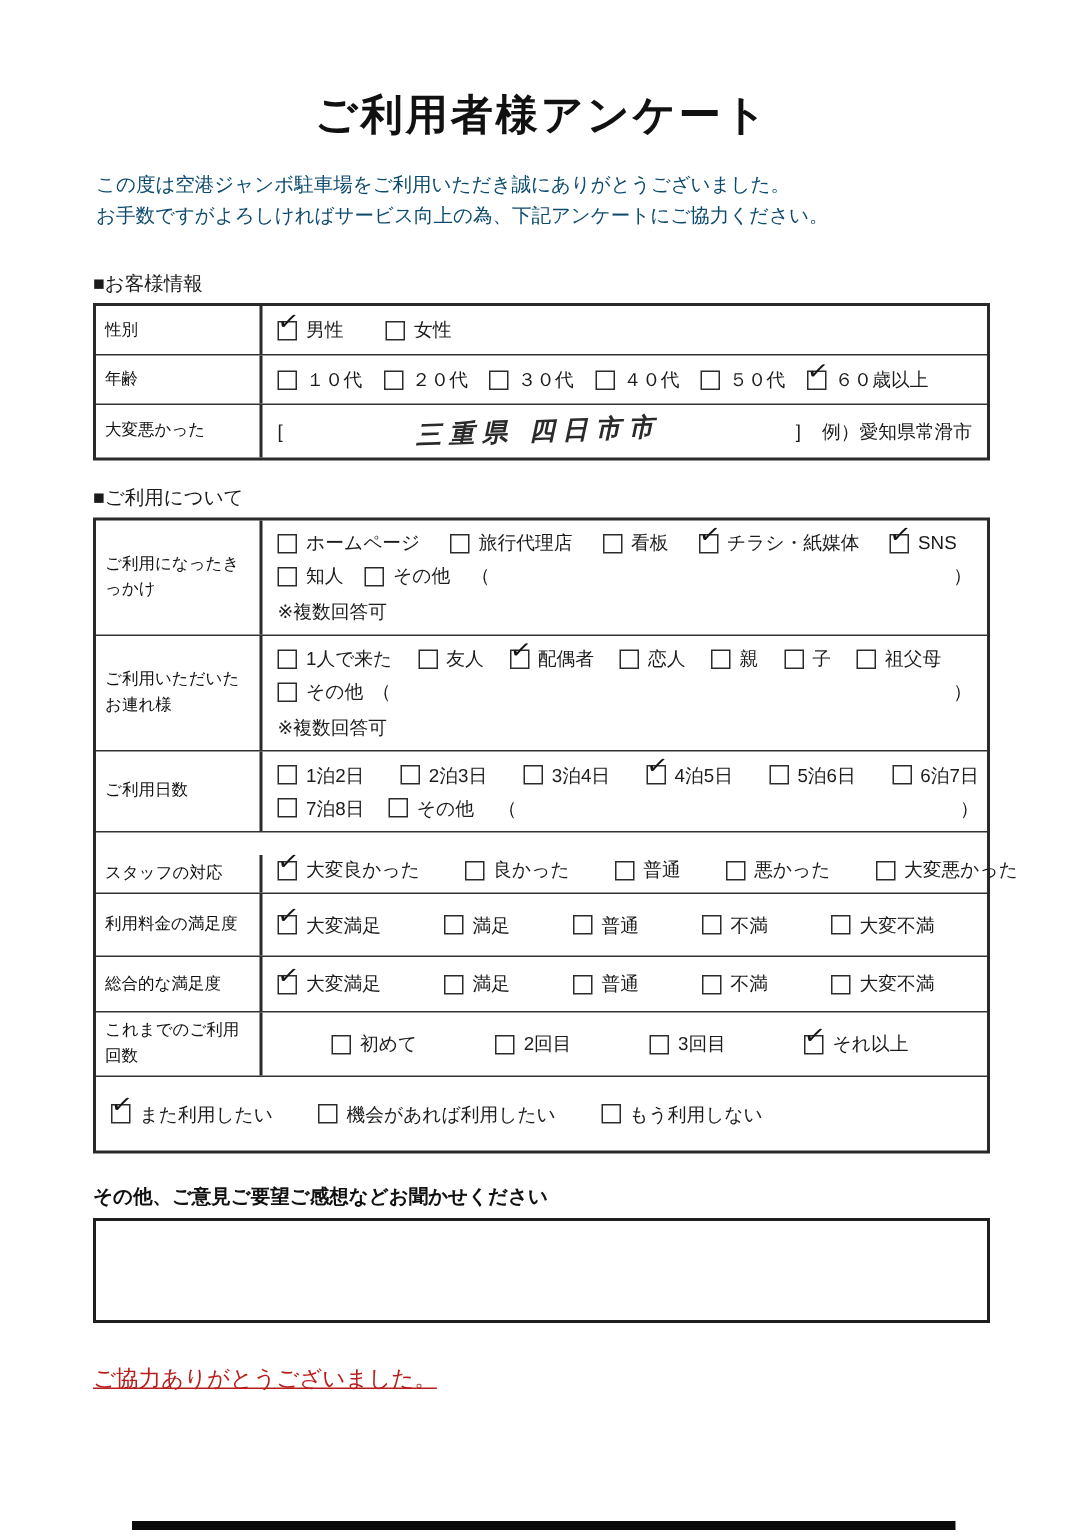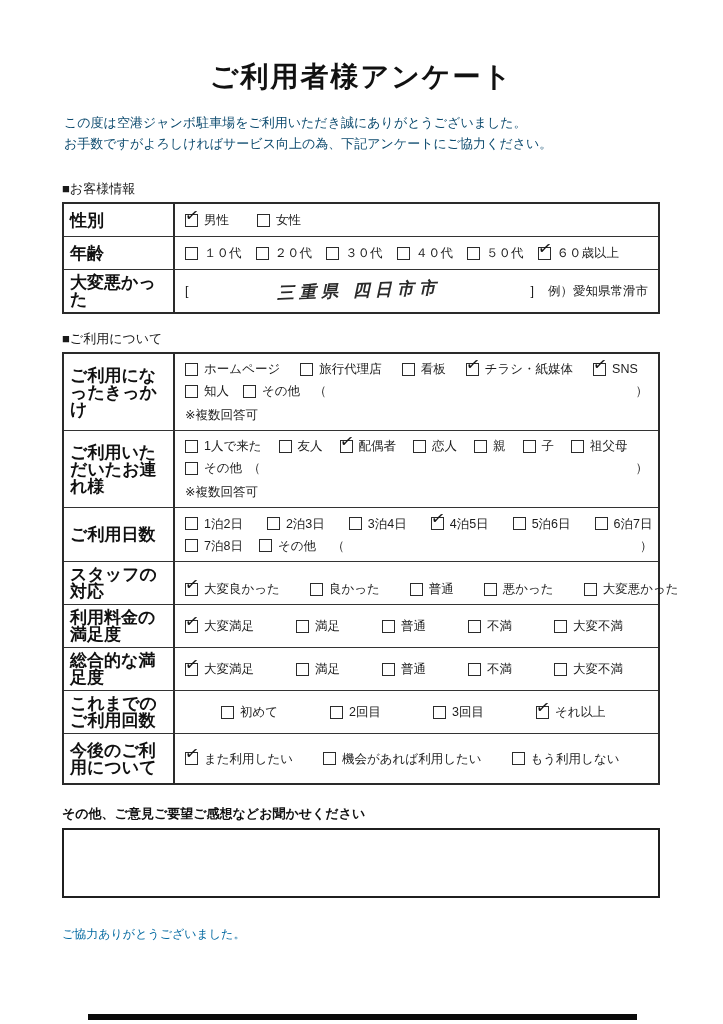--- a/index.html
+++ b/index.html
@@ -15,21 +15,21 @@
   }
   .intro{margin:16px 0 0 64px;font-size:13px;line-height:21px;color:#0c4a6e;}
   .content{margin-left:62px;width:598px;}
   .sec-heading{font-size:13px;margin-top:26px;margin-bottom:4px;color:#1a1a1a;}
   .sec-heading.second{margin-top:16px;}
   .table{border:2px solid #2a2a2a;width:598px;box-sizing:border-box;}
   .trow{display:flex;border-bottom:1px solid #333;}
   .trow:last-child{border-bottom:none;}
   .tlabel{
     width:111px;min-width:111px;box-sizing:border-box;border-right:2px solid #2a2a2a;
-    font-weight:bold;font-size:17px;line-height:17px;
+    font-weight:normal;font-size:11px;line-height:17px;
     display:flex;align-items:center;padding:4px 4px 4px 6px;color:#111;
   }
   .tcell{flex:1;box-sizing:border-box;padding:4px 10px;display:flex;flex-direction:column;justify-content:center;}
   .opts{display:flex;align-items:center;gap:var(--g,20px);font-size:12.5px;line-height:20px;min-height:22px;flex-wrap:nowrap;}
   .opt{display:inline-flex;align-items:center;white-space:nowrap;}
   .cb{
     position:relative;display:inline-block;width:11px;height:11px;
     border:1.5px solid #2b2b2b;margin-right:6px;flex:none;background:#fff;
   }
   .mark{
@@ -52,21 +52,21 @@
   .r-staff{min-height:40px;align-items:flex-end;}
   .r-ryokin{min-height:41px;}
   .r-sogo{min-height:36px;}
   .r-kaisu{min-height:42px;gap:36px;}
   .r-kongo{min-height:49px;}
   .comments-label{font-weight:bold;font-size:13px;margin-top:20px;color:#111;}
   .comments-box{
     border:2px solid #1f1f1f;width:598px;height:70px;box-sizing:border-box;
     margin-top:5px;background:#fff;
   }
-  .closing{font-size:12px;margin-top:28px;color:#0369a1;}
+  .closing{font-size:15px;margin-top:28px;color:#b91c1c;text-decoration:underline;}
   .scan-bar{position:absolute;left:88px;top:1014px;width:549px;height:6px;background:#0a0a0a;}
 </style>
 </head>
 <body>
 
 <div class="page">
 
   <div class="title">ご利用者様アンケート</div>
 
   <div class="intro">
@@ -397,21 +397,20 @@
                 <span class="cb">
                   <span class="mark">✓</span>
                 </span>
                 <span class="opt-label">それ以上</span>
               </span>
             </div>
         </div>
       </div>
 
       <div class="trow r-kongo">
-        <div class="tlabel">今後のご利用について</div>
         <div class="tcell">
           <div class="opts" style="--g:30px">
               <span class="opt">
                 <span class="cb">
                   <span class="mark">✓</span>
                 </span>
                 <span class="opt-label">また利用したい</span>
               </span>
               <span class="opt">
                 <span class="cb"></span>

